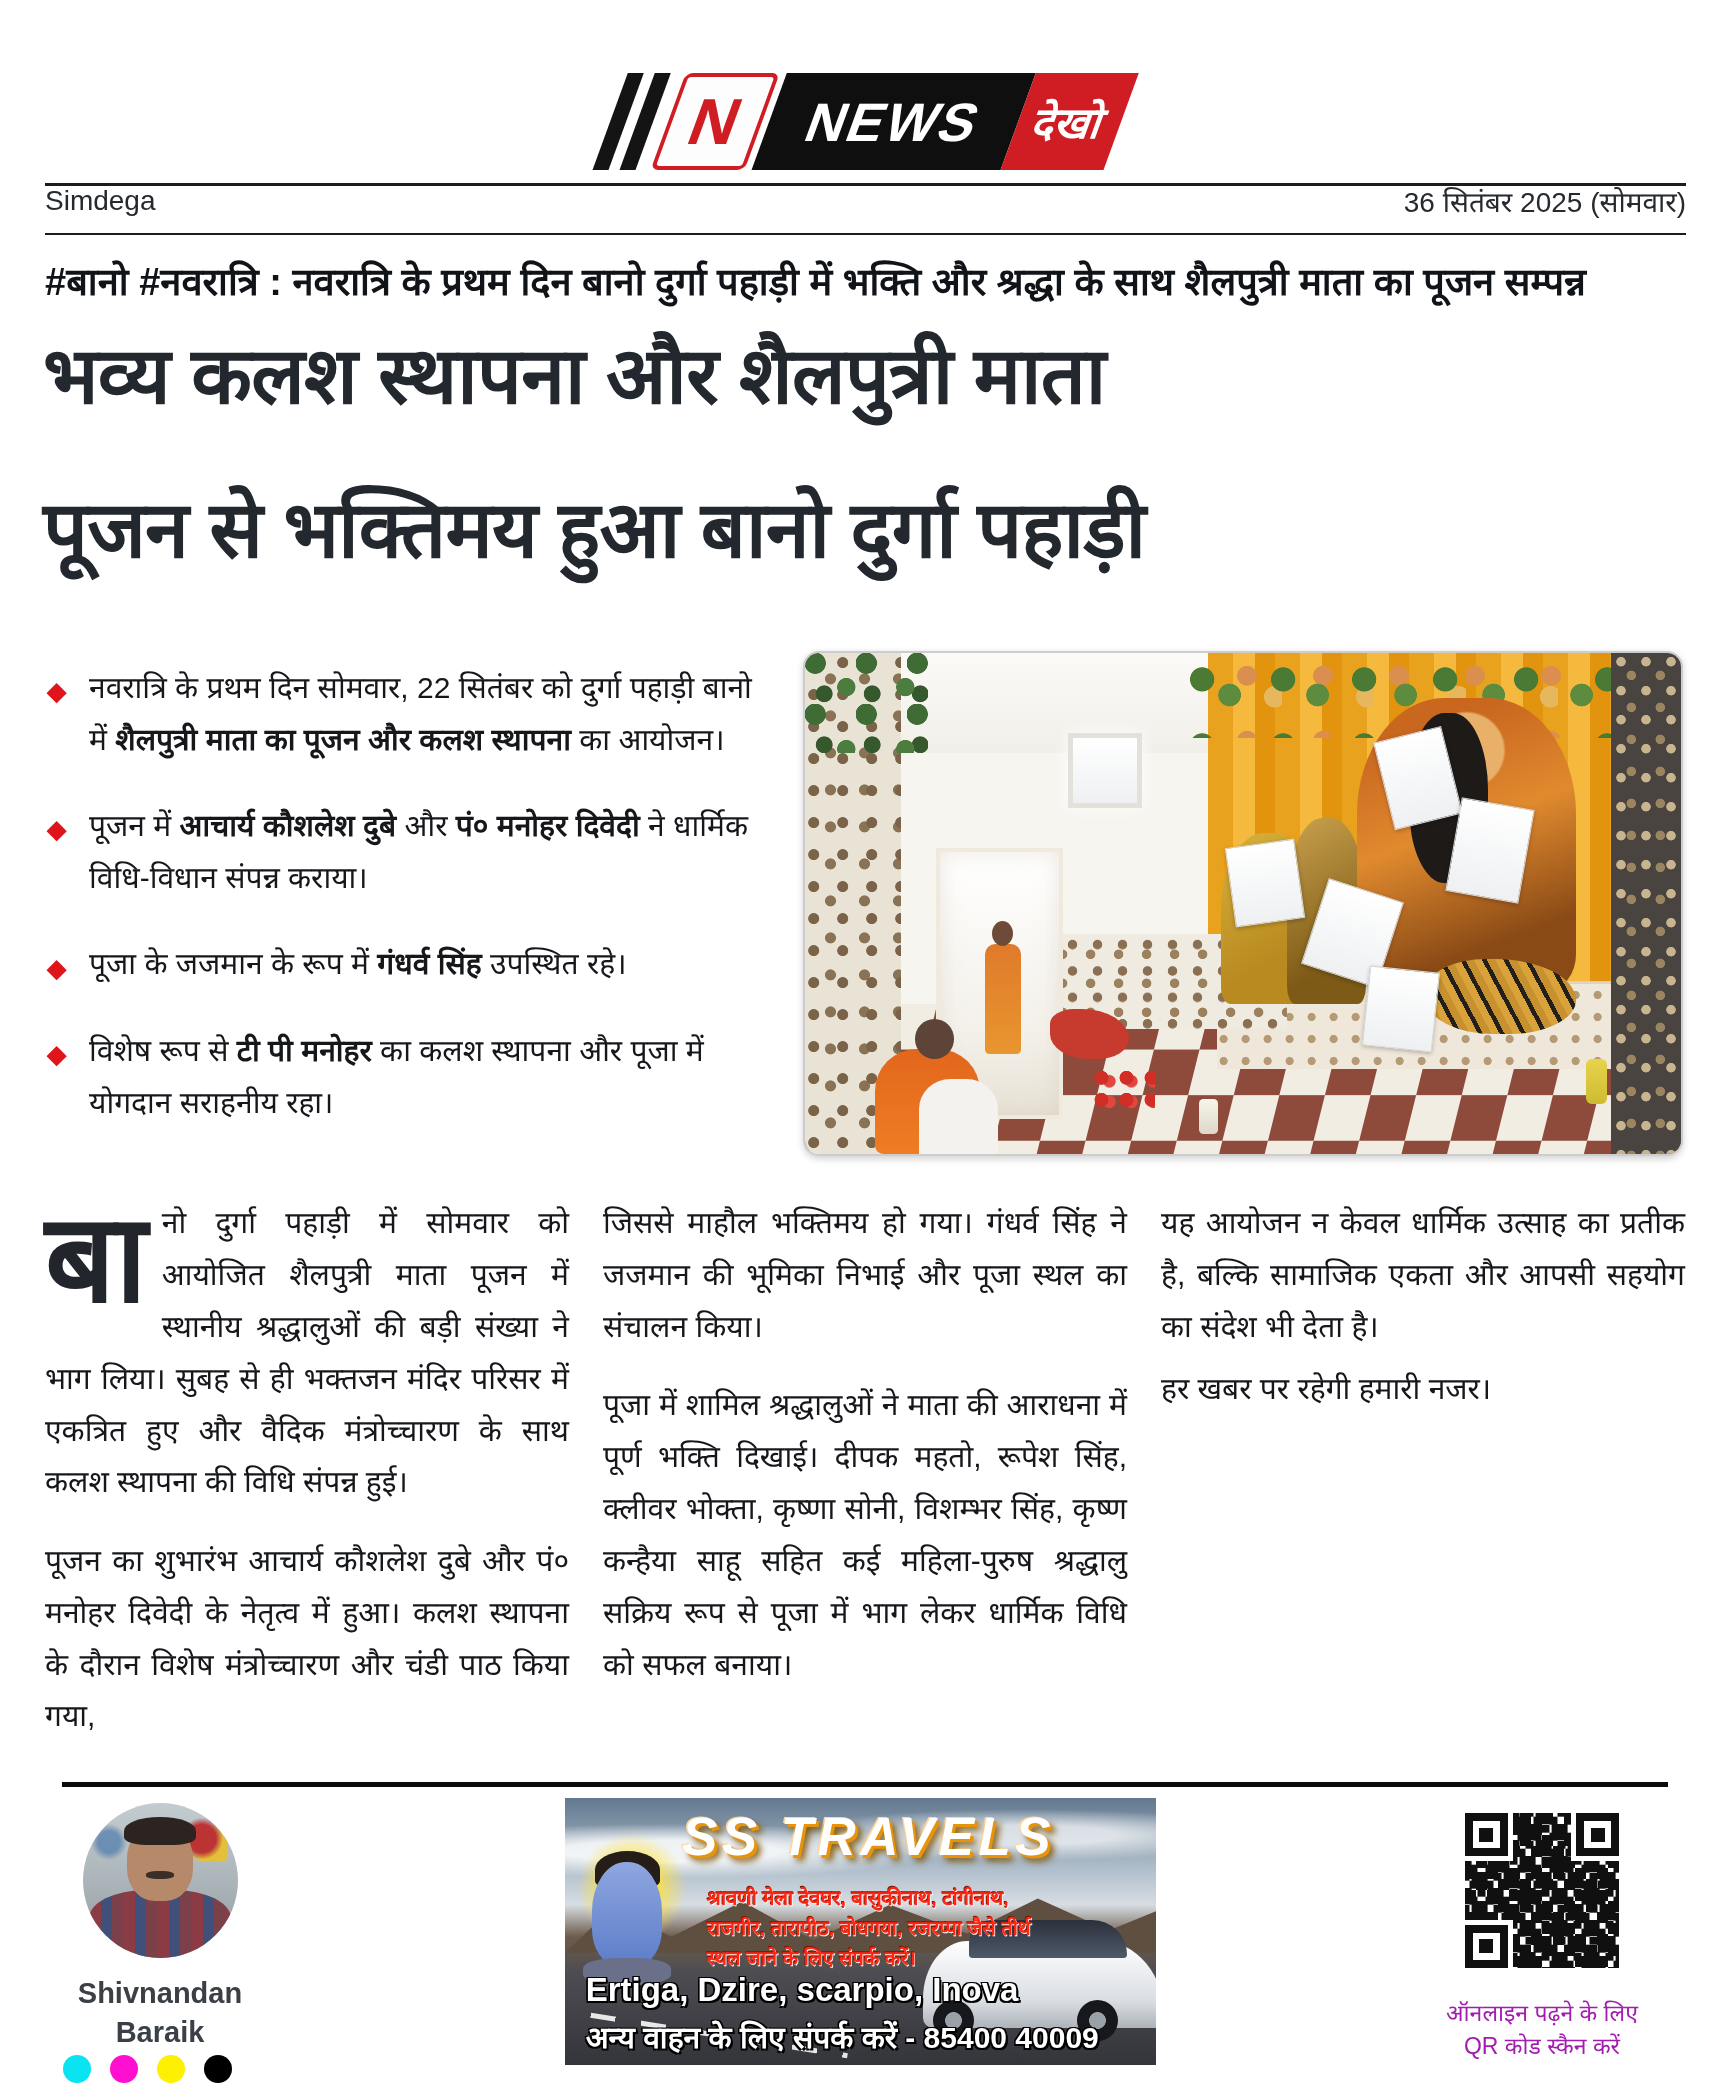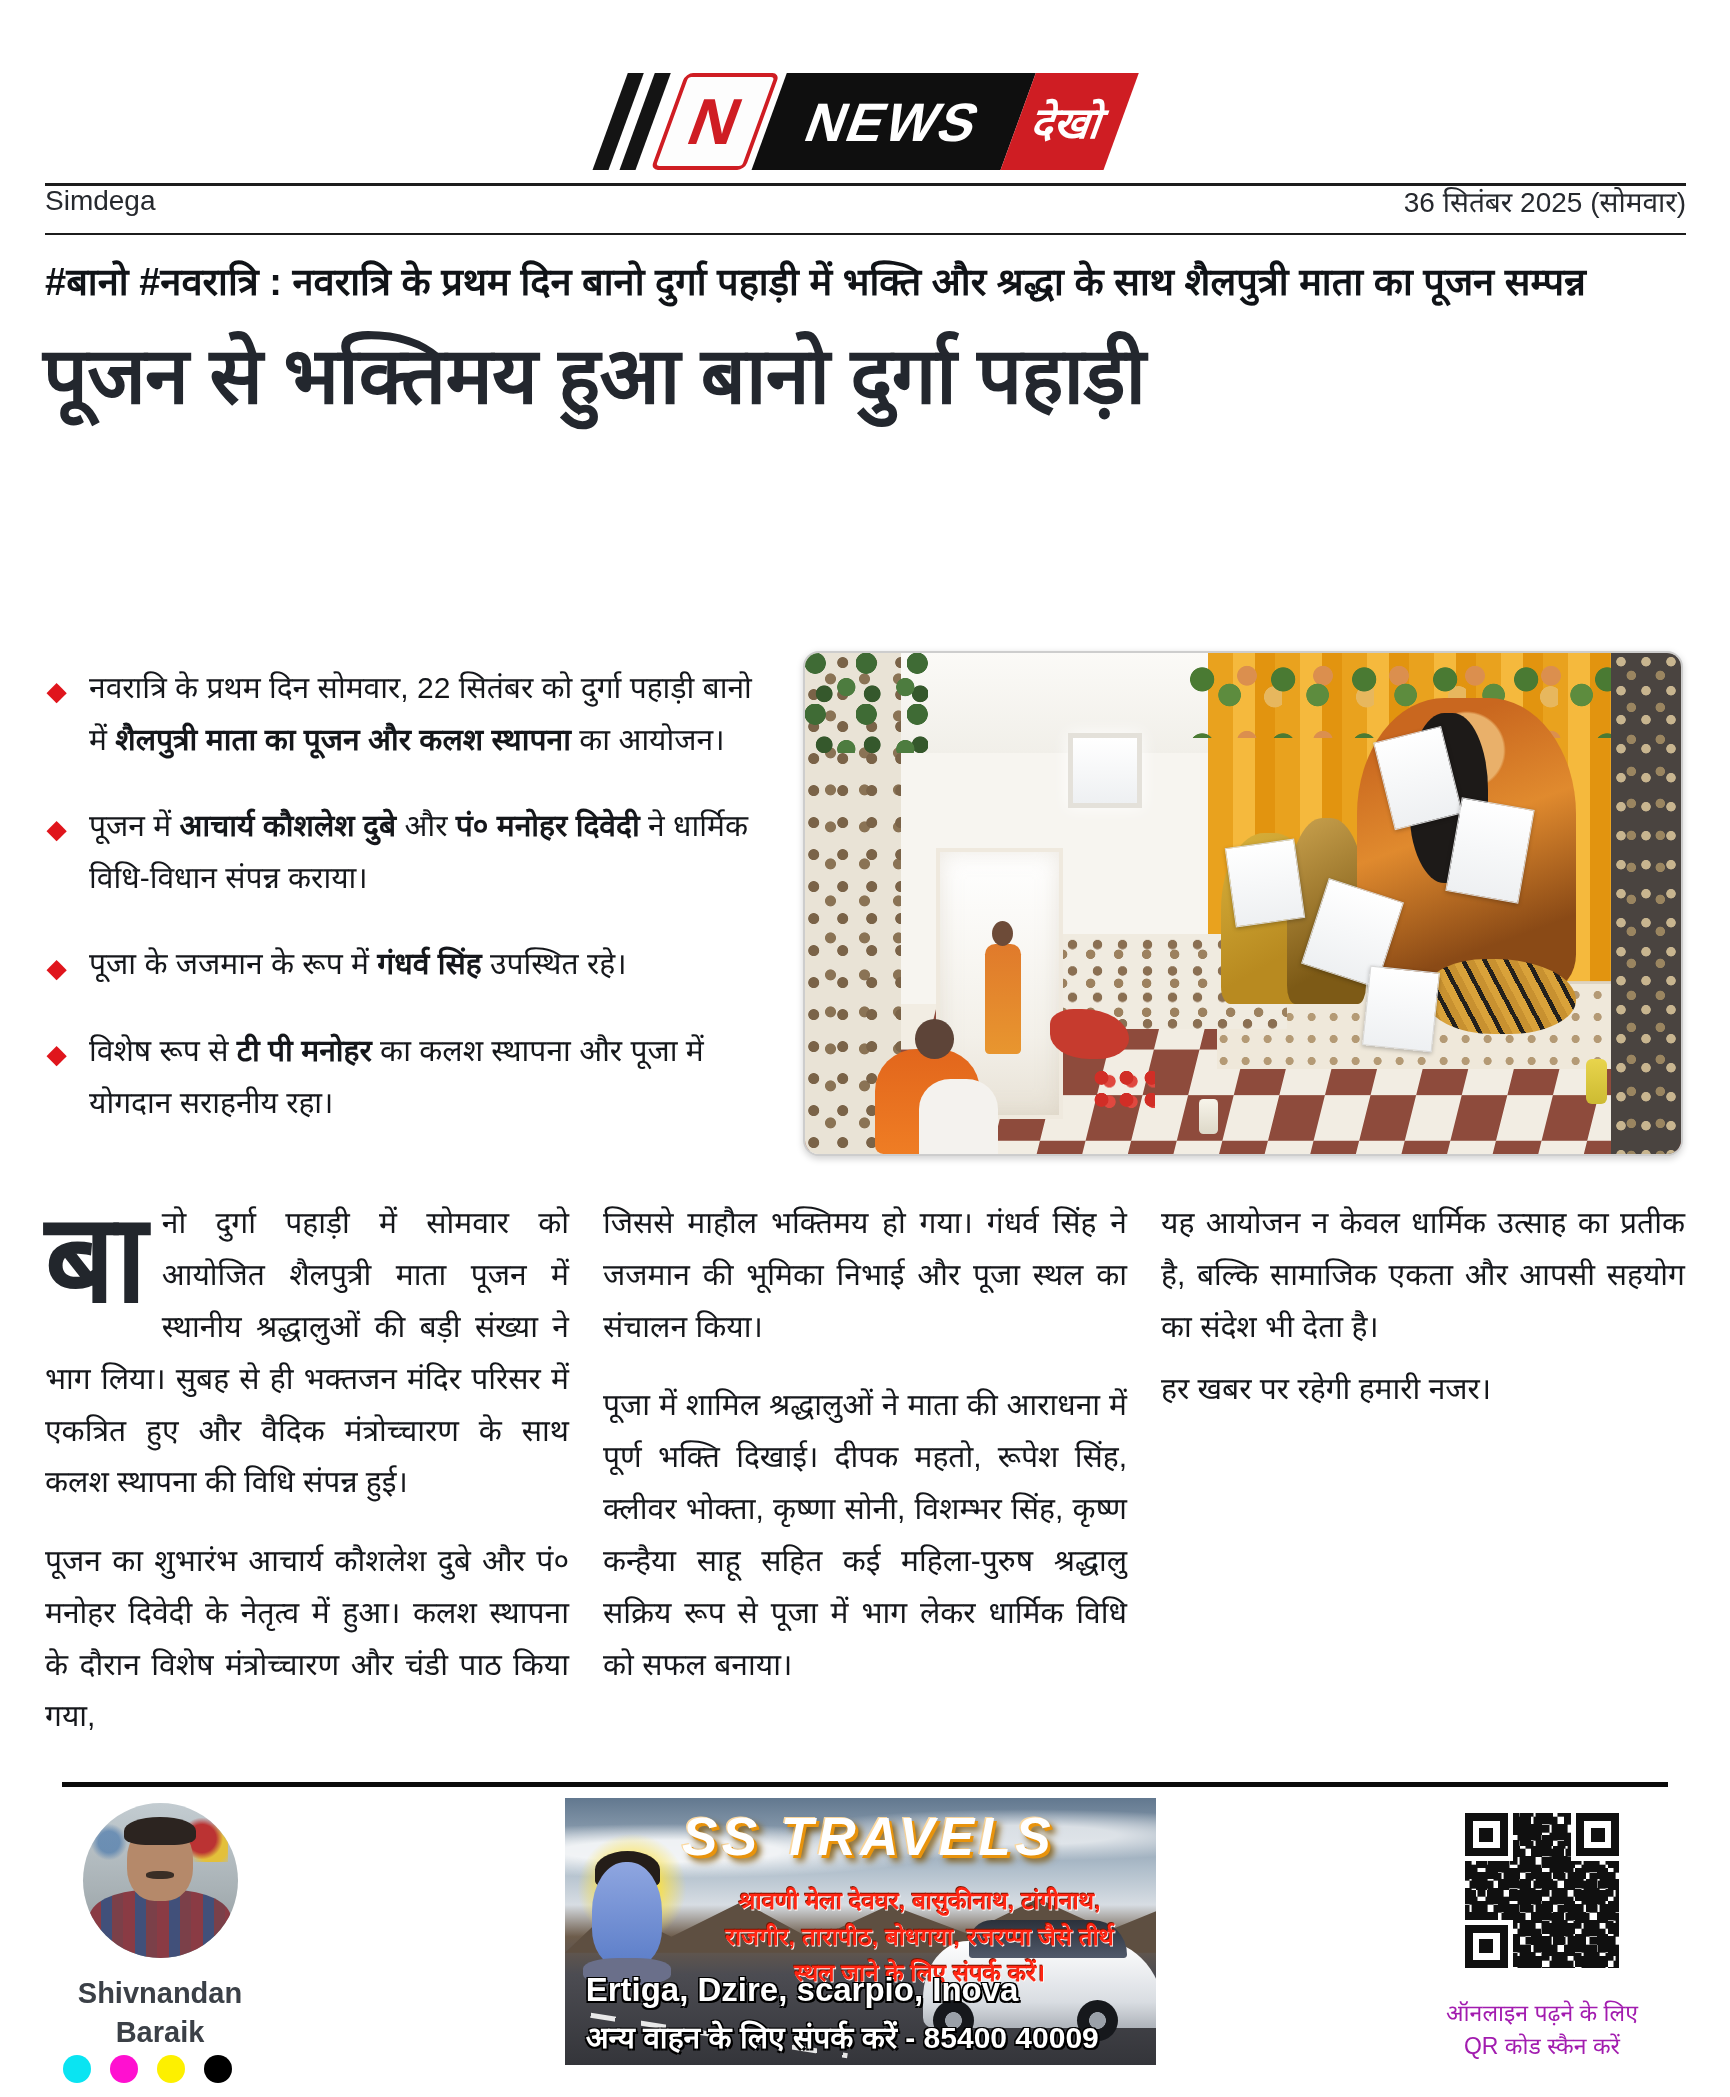--- a/index.html
+++ b/index.html
@@ -97,21 +97,21 @@
   .ad { position:absolute; top:1798px; left:565px; width:591px; height:267px; overflow:hidden; background:linear-gradient(180deg,#62788f 0%, #aebdca 26%, #d7dde3 40%, #6d5c4b 52%, #4c4c52 66%, #34353a 100%); }
   .ad > div { position:absolute; }
   .ad-clouds { top:2%; left:0; width:100%; height:30%;
      background:radial-gradient(ellipse at 18% 60%, rgba(255,255,255,.85) 0 16%, transparent 40%), radial-gradient(ellipse at 78% 40%, rgba(255,255,255,.7) 0 14%, transparent 38%); }
   .ad-mountains { top:34%; left:0; width:100%; height:24%; background:#5e4f41;
      clip-path:polygon(0 100%, 8% 30%, 18% 75%, 30% 20%, 42% 80%, 55% 25%, 68% 70%, 80% 15%, 92% 65%, 100% 35%, 100% 100%); }
   .ad-roadline { bottom:10%; left:4%; width:44%; height:5.1px; transform:rotate(9deg);
      background:repeating-linear-gradient(90deg,#e8e8e8 0 25px, transparent 25px 51px); }
   .ad-title { top:3%; left:8px; width:100%; text-align:center; font-size:53px; font-weight:900; font-style:italic; color:#ffffff; letter-spacing:4.4px;
      text-shadow:2.9px 2.9px 0 #e8930c, 5.9px 5.9px 7.3px #7d5200, -1.5px -1.5px 0 #fcd9a0; }
-  .ad-dest { top:32%; left:24%; width:72%; text-align:center; font-size:24px; font-weight:800; color:#ff2512; line-height:1.5;
+  .ad-dest { top:32%; left:24%; width:72%; font-size:20px; font-weight:800; color:#ff2512; line-height:1.5;
      text-shadow:0.7px 0.7px 0 #ffffff, -0.7px -0.7px 0 #7c1500; }
   .ad-vehicles { bottom:21%; left:3.5%; font-size:33px; font-weight:900; color:#ffffff;
      text-shadow:2.2px 2.2px 0 #000, -1.5px -1.5px 0 #000, 1.5px -1.5px 0 #000, -1.5px 1.5px 0 #000; }
   .ad-contact { bottom:3%; left:3.5%; font-size:30px; font-weight:900; color:#ffffff;
      text-shadow:2.2px 2.2px 0 #000, -1.5px -1.5px 0 #000, 1.5px -1.5px 0 #000, -1.5px 1.5px 0 #000; }
   .shiva-halo { top:13%; left:2%; width:110px; height:110px; background:radial-gradient(circle, #ffe23a 0 28%, rgba(255,226,58,.55) 45%, transparent 70%); }
   .shiva-body { top:24%; left:4.5%; width:70px; height:103px; background:linear-gradient(#8fa6e0,#5c7ec9); border-radius:48% 48% 35% 35%; }
   .shiva-hair { top:20%; left:5%; width:65px; height:37px; background:#241d18; border-radius:50% 50% 20% 20%; }
   .shiva-base { top:60%; left:3%; width:88px; height:26.4px; background:#6a6f8a; border-radius:40%; }
   .car-body { bottom:14%; right:-8.8px; width:242px; height:87px; background:linear-gradient(#ffffff,#d9dde2 70%, #aeb3ba); border-radius:51px 73px 11.7px 11.7px / 66px 88px 11.7px 11.7px; }
@@ -157,20 +157,21 @@
   <div class="rule1"></div>
   <div class="mastrow">
     <span>Simdega</span>
     <span>36 सितंबर 2025 (सोमवार)</span>
   </div>
   <div class="rule2"></div>
 
   <div class="kicker">#बानो #नवरात्रि : नवरात्रि के प्रथम दिन बानो दुर्गा पहाड़ी में भक्ति और श्रद्धा के साथ शैलपुत्री माता का पूजन सम्पन्न</div>
 
   <div class="headline">
+    <div>भव्य कलश स्थापना और शैलपुत्री माता</div>
     <div>पूजन से भक्तिमय हुआ बानो दुर्गा पहाड़ी</div>
   </div>
 
   <ul class="highlights">
     <li>
       <span class="diamond">◆</span>
       <span>नवरात्रि के प्रथम दिन सोमवार, 22 सितंबर को दुर्गा पहाड़ी बानो में </span><span class="hl-b">शैलपुत्री माता का पूजन और कलश स्थापना</span><span></span><span class="hl-b"></span><span> का आयोजन।</span>
     </li>
     <li>
       <span class="diamond">◆</span>

